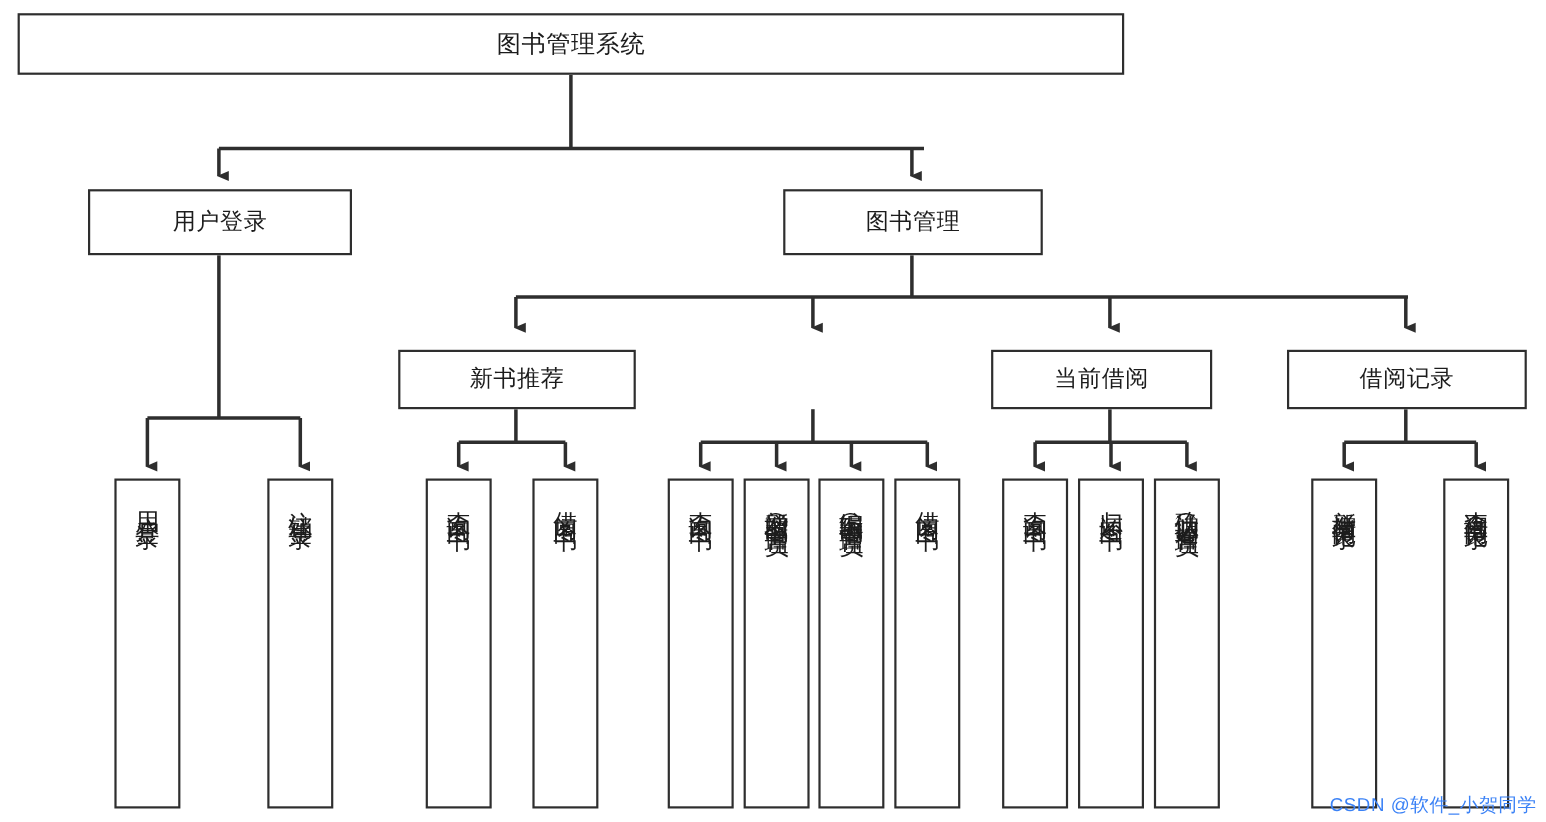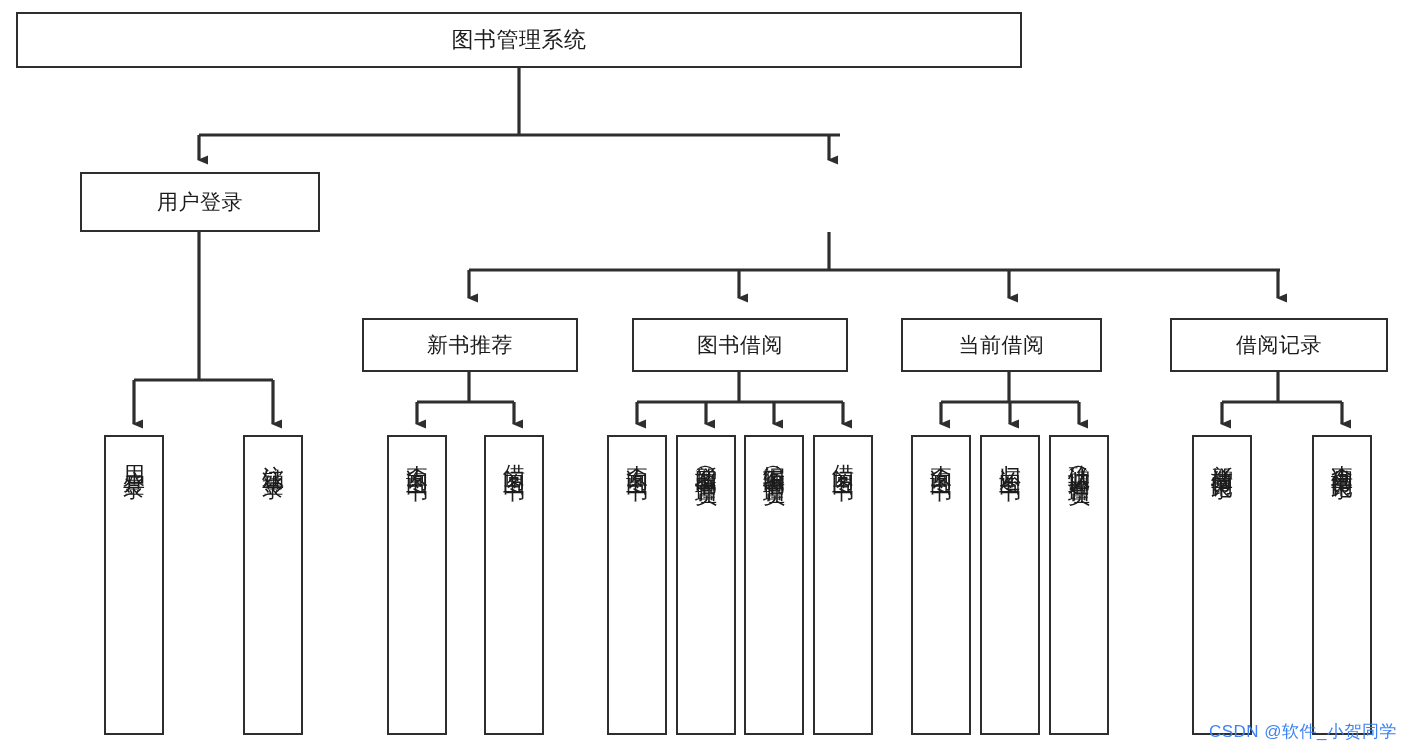--- a/index.html
+++ b/index.html
@@ -134,28 +134,28 @@
   </svg>
 
   <div class="node horiz root" style="left:16px; top:12px; width:1006px; height:56px;">
     <span class="label">图书管理系统</span>
   </div>
 
   <div class="node horiz" style="left:80px; top:172px; width:240px; height:60px;">
     <span class="label">用户登录</span>
   </div>
 
+  <div class="node horiz" style="left:712px; top:172px; width:236px; height:60px;">
+    <span class="label">图书管理</span>
+  </div>
 
   <div class="node horiz" style="left:362px; top:318px; width:216px; height:54px;justify-content:center;">
     <span class="label">新书推荐</span>
   </div>
 
-  <div class="node horiz" style="left:632px; top:318px; width:216px; height:54px;">
-    <span class="label">图书借阅</span>
-  </div>
 
   <div class="node horiz" style="left:901px; top:318px; width:201px; height:54px;">
     <span class="label">当前借阅</span>
   </div>
 
   <div class="node horiz" style="left:1170px; top:318px; width:218px; height:54px;justify-content:center;">
     <span class="label">借阅记录</span>
   </div>
 
   <div class="node vert" style="left:104px; top:435px; width:60px; height:300px;">

